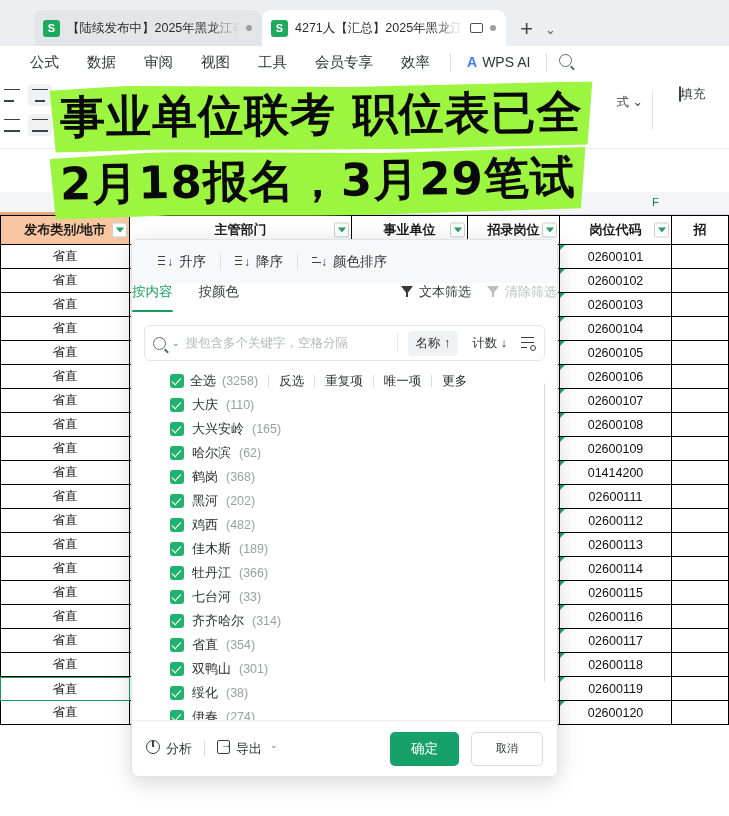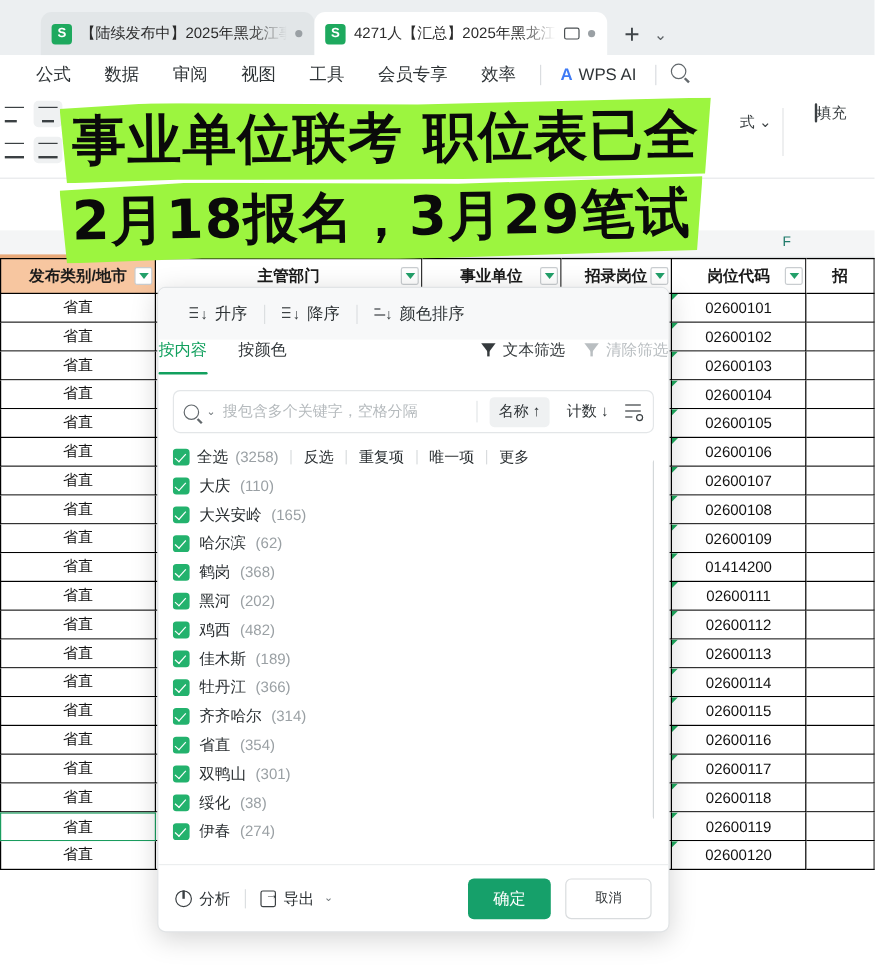--- a/index.html
+++ b/index.html
@@ -169,35 +169,35 @@
   .s-chev { font-size:9px; color:#70767a; }
   .s-input { flex:1; font-size:12.5px; color:#b5babd; }
   .s-sep { width:1px; height:18px; background:#e3e6e8; margin:0 4px;}
   .pill { font-size:12.5px; color:#2f3437; padding:4px 8px; border-radius:4px; white-space:nowrap;}
   .pill.on { background:#eff1f2; }
   .gear-list { width:15px; height:13px; position:relative; flex:0 0 auto;}
   .gear-list b { position:absolute; left:0; height:1.6px; background:#3b4043; display:block;}
   .gear-list i { position:absolute; right:0; bottom:-1px; width:6px; height:6px; border:1.6px solid #3b4043; border-radius:50%;}
 
   .p-list { flex:1; margin:8px 12px 0; overflow:hidden; position:relative; }
-  .li { display:flex; align-items:center; gap:8px; height:24px; font-size:13px; color:#2a2f32; }
+  .li { display:flex; align-items:center; gap:8px; height:24px; font-size:13px; color:#2a2f32;margin-left:26px; }
   .cb { width:14px; height:14px; border-radius:3px; background:#23b26d; position:relative; flex:0 0 auto;}
   .cb:after { content:""; position:absolute; left:3.5px; top:1.5px; width:4px; height:7.5px;
               border:solid #fff; border-width:0 1.8px 1.8px 0; transform:rotate(42deg);}
   .li-count { color:#9aa0a4; font-size:12.5px; }
   .li-all { gap:6px; }
   .all-sep { width:1px; height:12px; background:#d9dcde; margin:0 4px;}
   .all-link { font-size:12.5px; color:#2a2f32; }
   .list-sb { position:absolute; right:-4px; top:14px; width:5px; height:300px; background:#d4d8da; border-radius:3px;}
 
   .p-foot {
     height:56px; border-top:1px solid #eceeef; display:flex; align-items:center;
     padding:0 14px; gap:0;
   }
-  .foot-btn { display:flex; align-items:center; gap:6px; font-size:13px; color:#2f3437; padding-right:12px;}
+  .foot-btn { display:flex; align-items:flex-start; gap:6px; font-size:13px; color:#2f3437; padding-right:12px;}
   .foot-sep { width:1px; height:16px; background:#dcdfe1; margin:0 12px 0 0;}
   .pie { width:14px; height:14px; border:1.6px solid #3b4043; border-radius:50%; position:relative; flex:0 0 auto;}
   .pie:after { content:""; position:absolute; left:5.2px; top:-1px; width:1.5px; height:7px; background:#3b4043;}
   .exp { width:13px; height:14px; border:1.6px solid #3b4043; border-radius:2px; position:relative; flex:0 0 auto;}
   .exp:after { content:"→"; position:absolute; left:3px; top:-3px; font-size:11px; color:#3b4043;}
   .foot-chev { font-size:9px; color:#70767a; margin-left:2px;}
   .btns { margin-left:auto; display:flex; gap:12px; }
   .btn-ok { background:#16a06a; color:#fff; font-size:13.5px; padding:8px 21px; border-radius:5px;}
   .btn-cancel { background:#fff; color:#2f3437; font-size:11px; padding:8px 24px; border-radius:5px; border:1px solid #d9dcde;}
 </style>
@@ -588,20 +588,25 @@
             <span>佳木斯</span>
             <span class="li-count">(189)</span>
           </div>
           <div class="li">
             <span class="cb"></span>
             <span>牡丹江</span>
             <span class="li-count">(366)</span>
           </div>
           <div class="li">
             <span class="cb"></span>
+            <span>七台河</span>
+            <span class="li-count">(33)</span>
+          </div>
+          <div class="li">
+            <span class="cb"></span>
             <span>齐齐哈尔</span>
             <span class="li-count">(314)</span>
           </div>
           <div class="li">
             <span class="cb"></span>
             <span>省直</span>
             <span class="li-count">(354)</span>
           </div>
           <div class="li">
             <span class="cb"></span>

